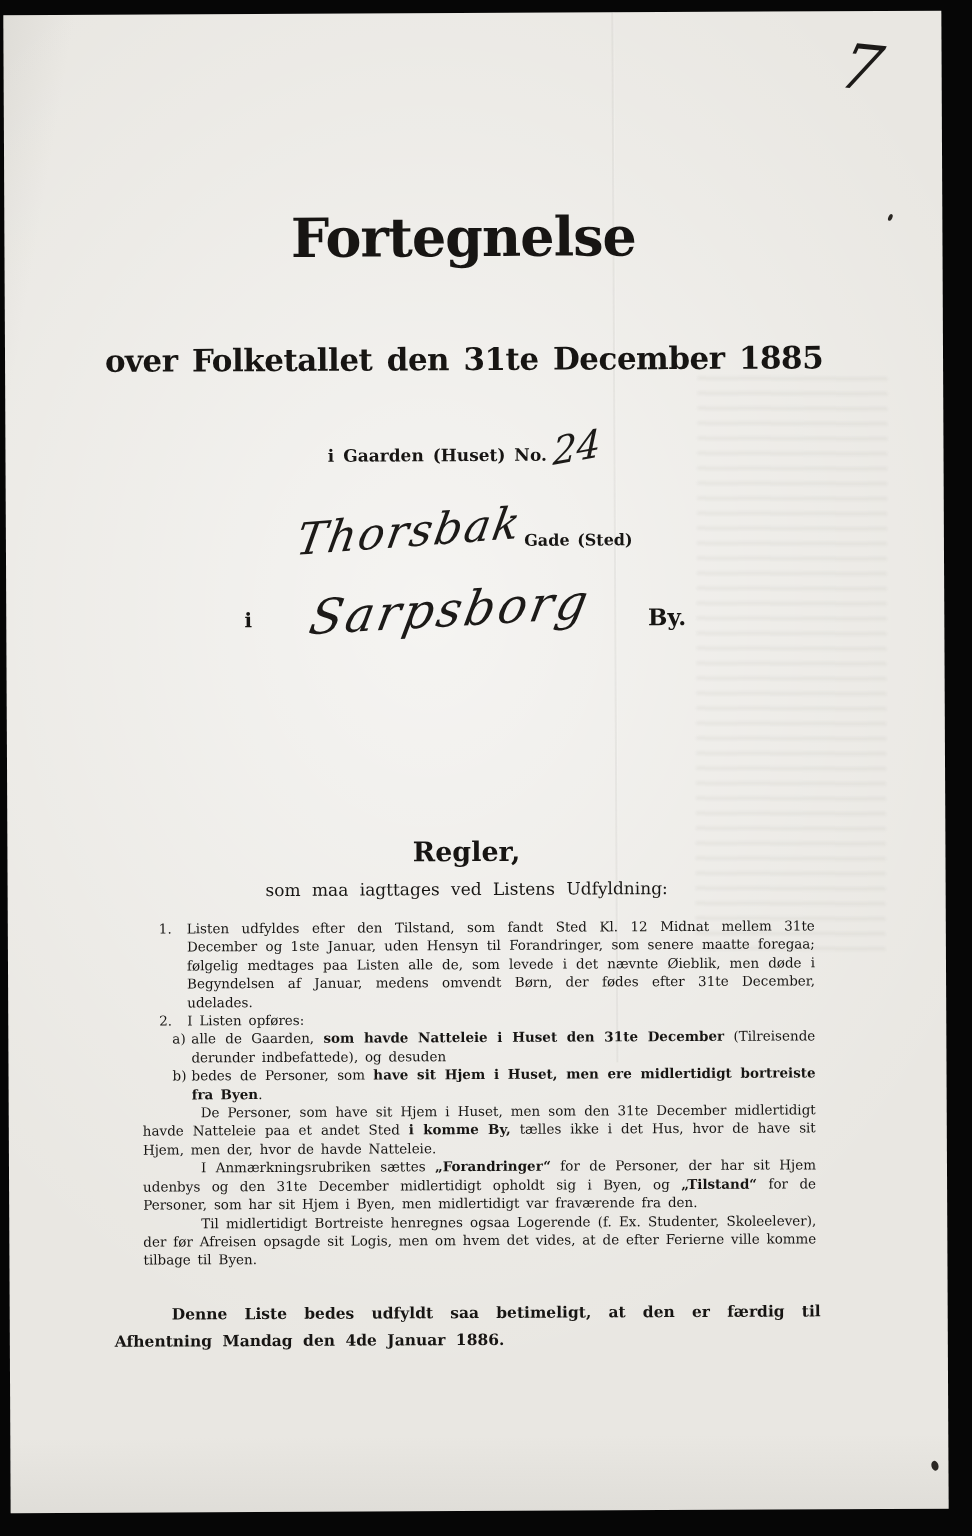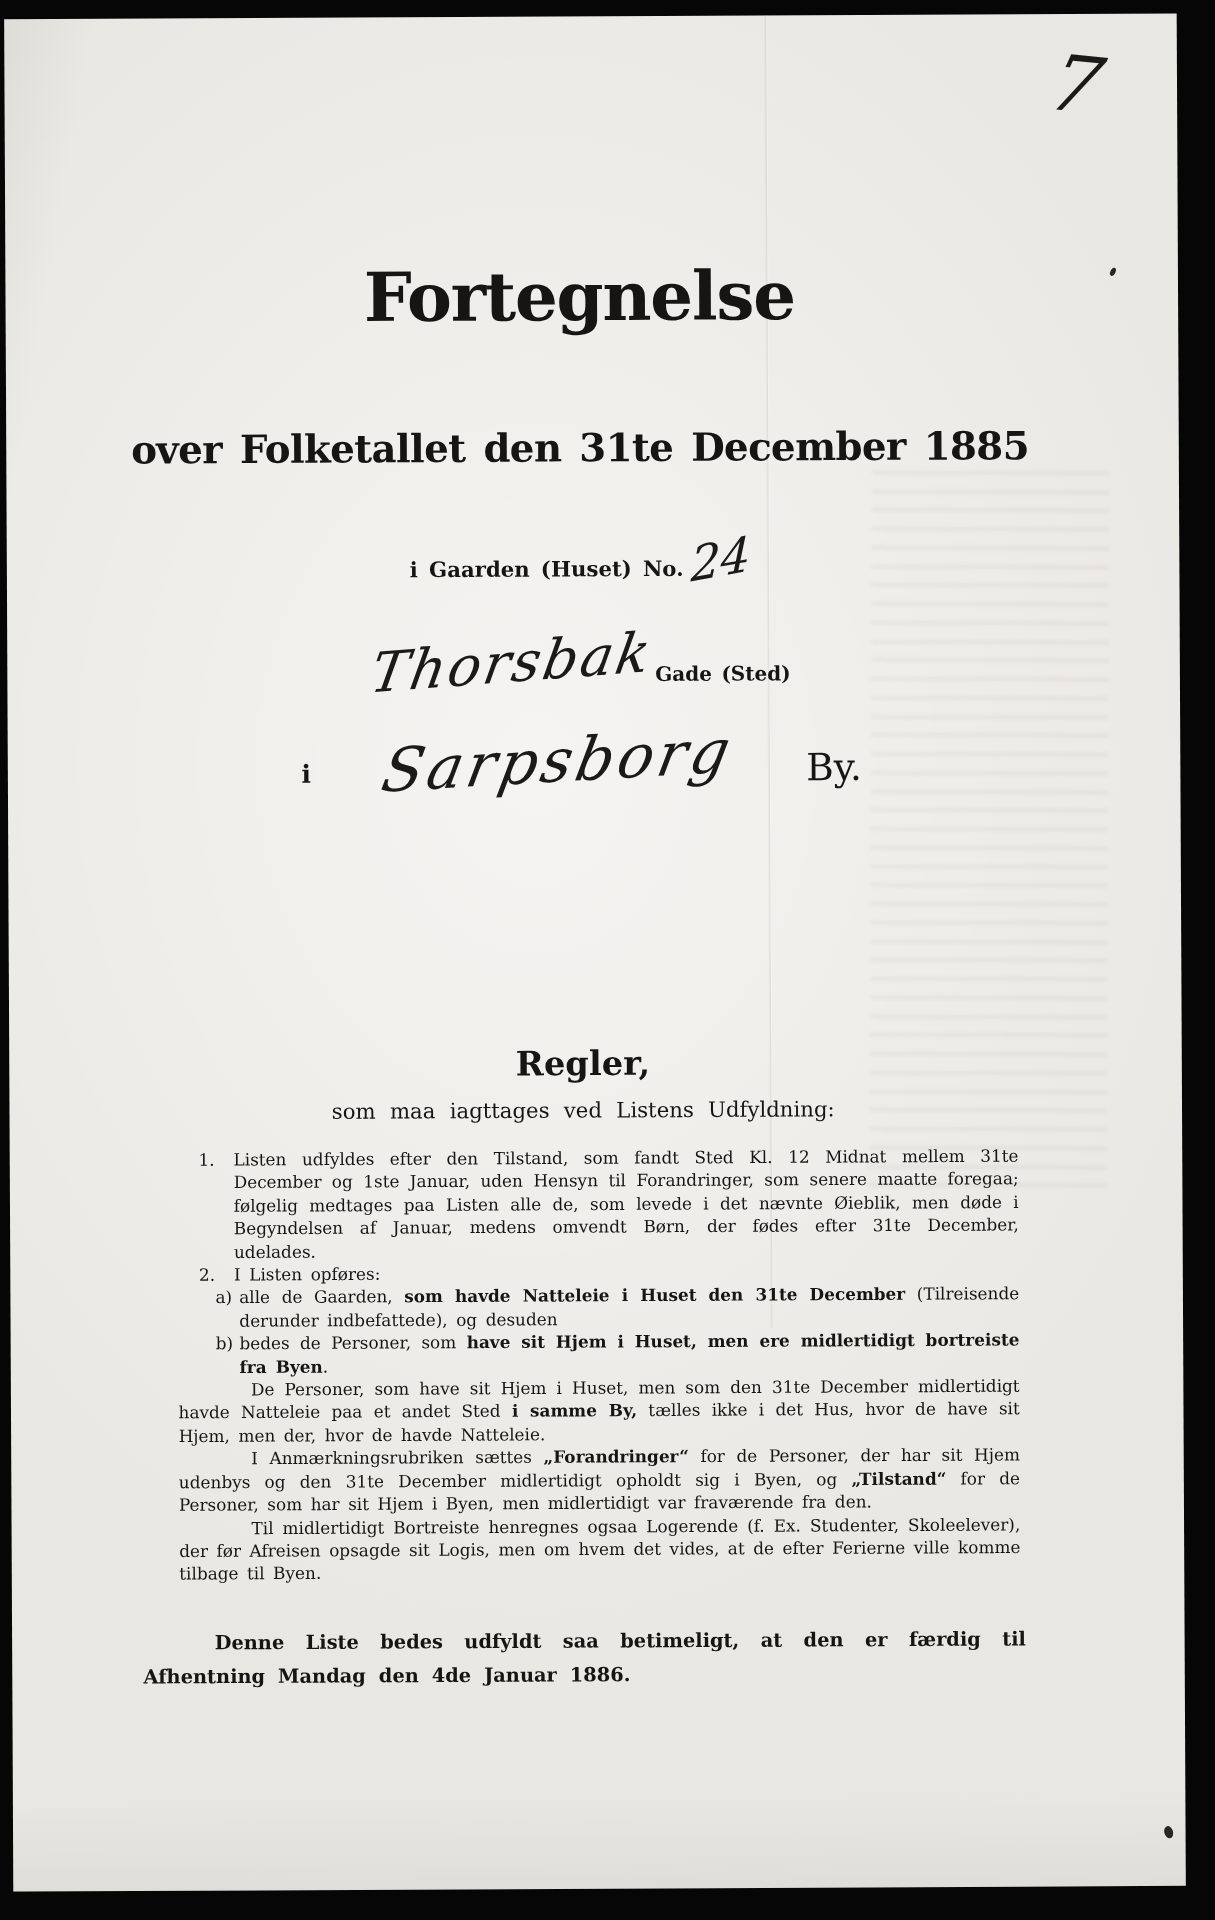--- a/index.html
+++ b/index.html
@@ -89,21 +89,21 @@
     top: 572px;
     display: flex; justify-content: center; align-items: baseline;
     padding-right: 100px;
   }
   .city-prefix { font-size: 20px; font-weight: bold; }
   .city-value {
     font-size: 48px; line-height: 1; margin-left: 58px;
     display: inline-block; transform: rotate(-3deg) skewX(-14deg);
     letter-spacing: 3px;
   }
-  .city-suffix { font-size: 30px; font-weight: normal; margin-left: 58px; }
+  .city-suffix { font-size: 23px; font-weight: bold; margin-left: 58px; }
 
   .rules-heading {
     top: 823px;
     font-size: 27px; font-weight: bold;
   }
   .rules-subheading {
     top: 866px;
     font-size: 17px; word-spacing: 6px;
   }
 
@@ -184,21 +184,21 @@
     <div class="sub-item">
       <span class="sub-marker">a)</span>
       <span class="sub-body"><span>alle de Gaarden, </span><span class="b">som havde Natteleie i Huset den 31te December</span><span> (Tilreisende derunder indbefattede), og desuden</span></span>
     </div>
 
     <div class="sub-item">
       <span class="sub-marker">b)</span>
       <span class="sub-body"><span>bedes de Personer, som </span><span class="b">have sit Hjem i Huset, men ere midlertidigt bortreiste fra Byen</span><span>.</span></span>
     </div>
 
-    <div class="rule-para"><span>De Personer, som have sit Hjem i Huset, men som den 31te December midlertidigt havde Natteleie paa et andet Sted </span><span class="b">i samme By,</span><span> tælles ikke i det Hus, hvor de have sit Hjem, men der, hvor de havde Natteleie.</span></div>
+    <div class="rule-para"><span>De Personer, som have sit Hjem i Huset, men som den 31te December midlertidigt havde Natteleie paa et andet Sted </span><span class="b">i komme By,</span><span> tælles ikke i det Hus, hvor de have sit Hjem, men der, hvor de havde Natteleie.</span></div>
 
     <div class="rule-para"><span>I Anmærkningsrubriken sættes </span><span class="b">„Forandringer“</span><span> for de Personer, der har sit Hjem udenbys og den 31te December midlertidigt opholdt sig i Byen, og </span><span class="b">„Tilstand“</span><span> for de Personer, som har sit Hjem i Byen, men midlertidigt var fraværende fra den.</span></div>
 
     <div class="rule-para"><span>Til midlertidigt Bortreiste henregnes ogsaa Logerende (f. Ex. Studenter, Skoleelever), der før Afreisen opsagde sit Logis, men om hvem det vides, at de efter Ferierne ville komme tilbage til Byen.</span></div>
 
   </div>
 
   <div class="footer-note"><span class="b">Denne Liste bedes udfyldt saa betimeligt, at den er færdig til Afhentning Mandag den 4de Januar 1886.</span></div>
 
 </div>

